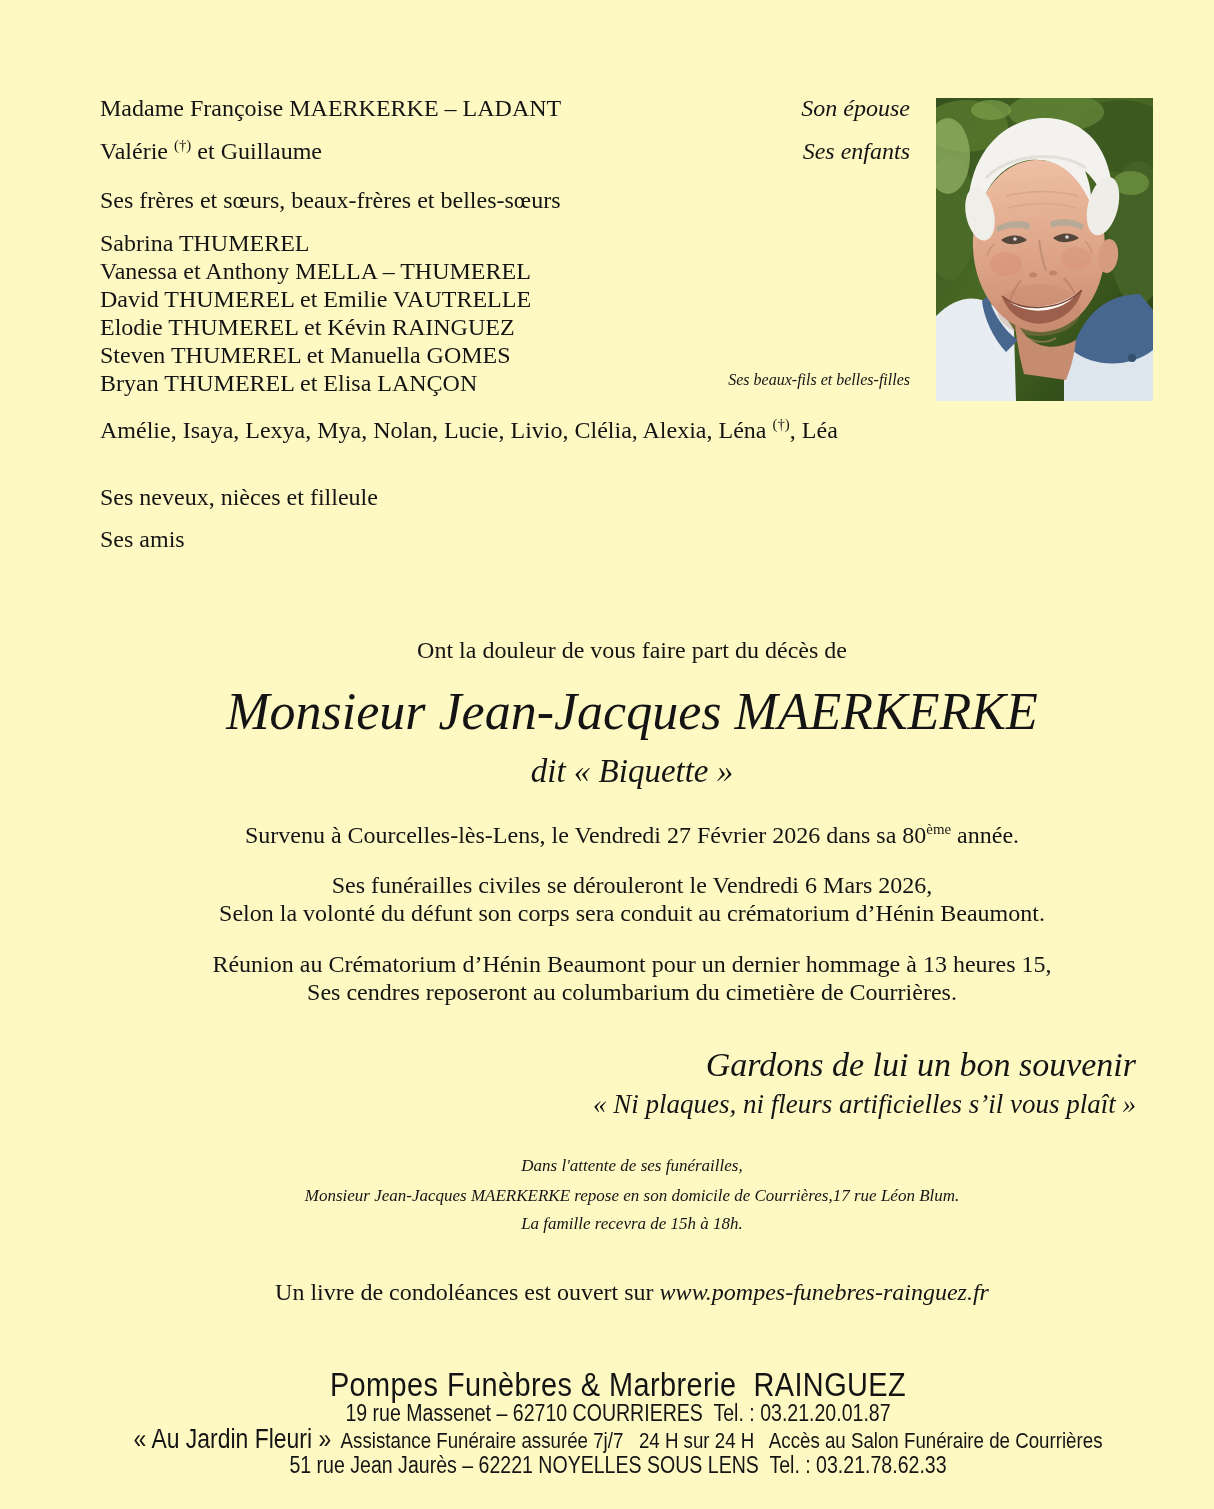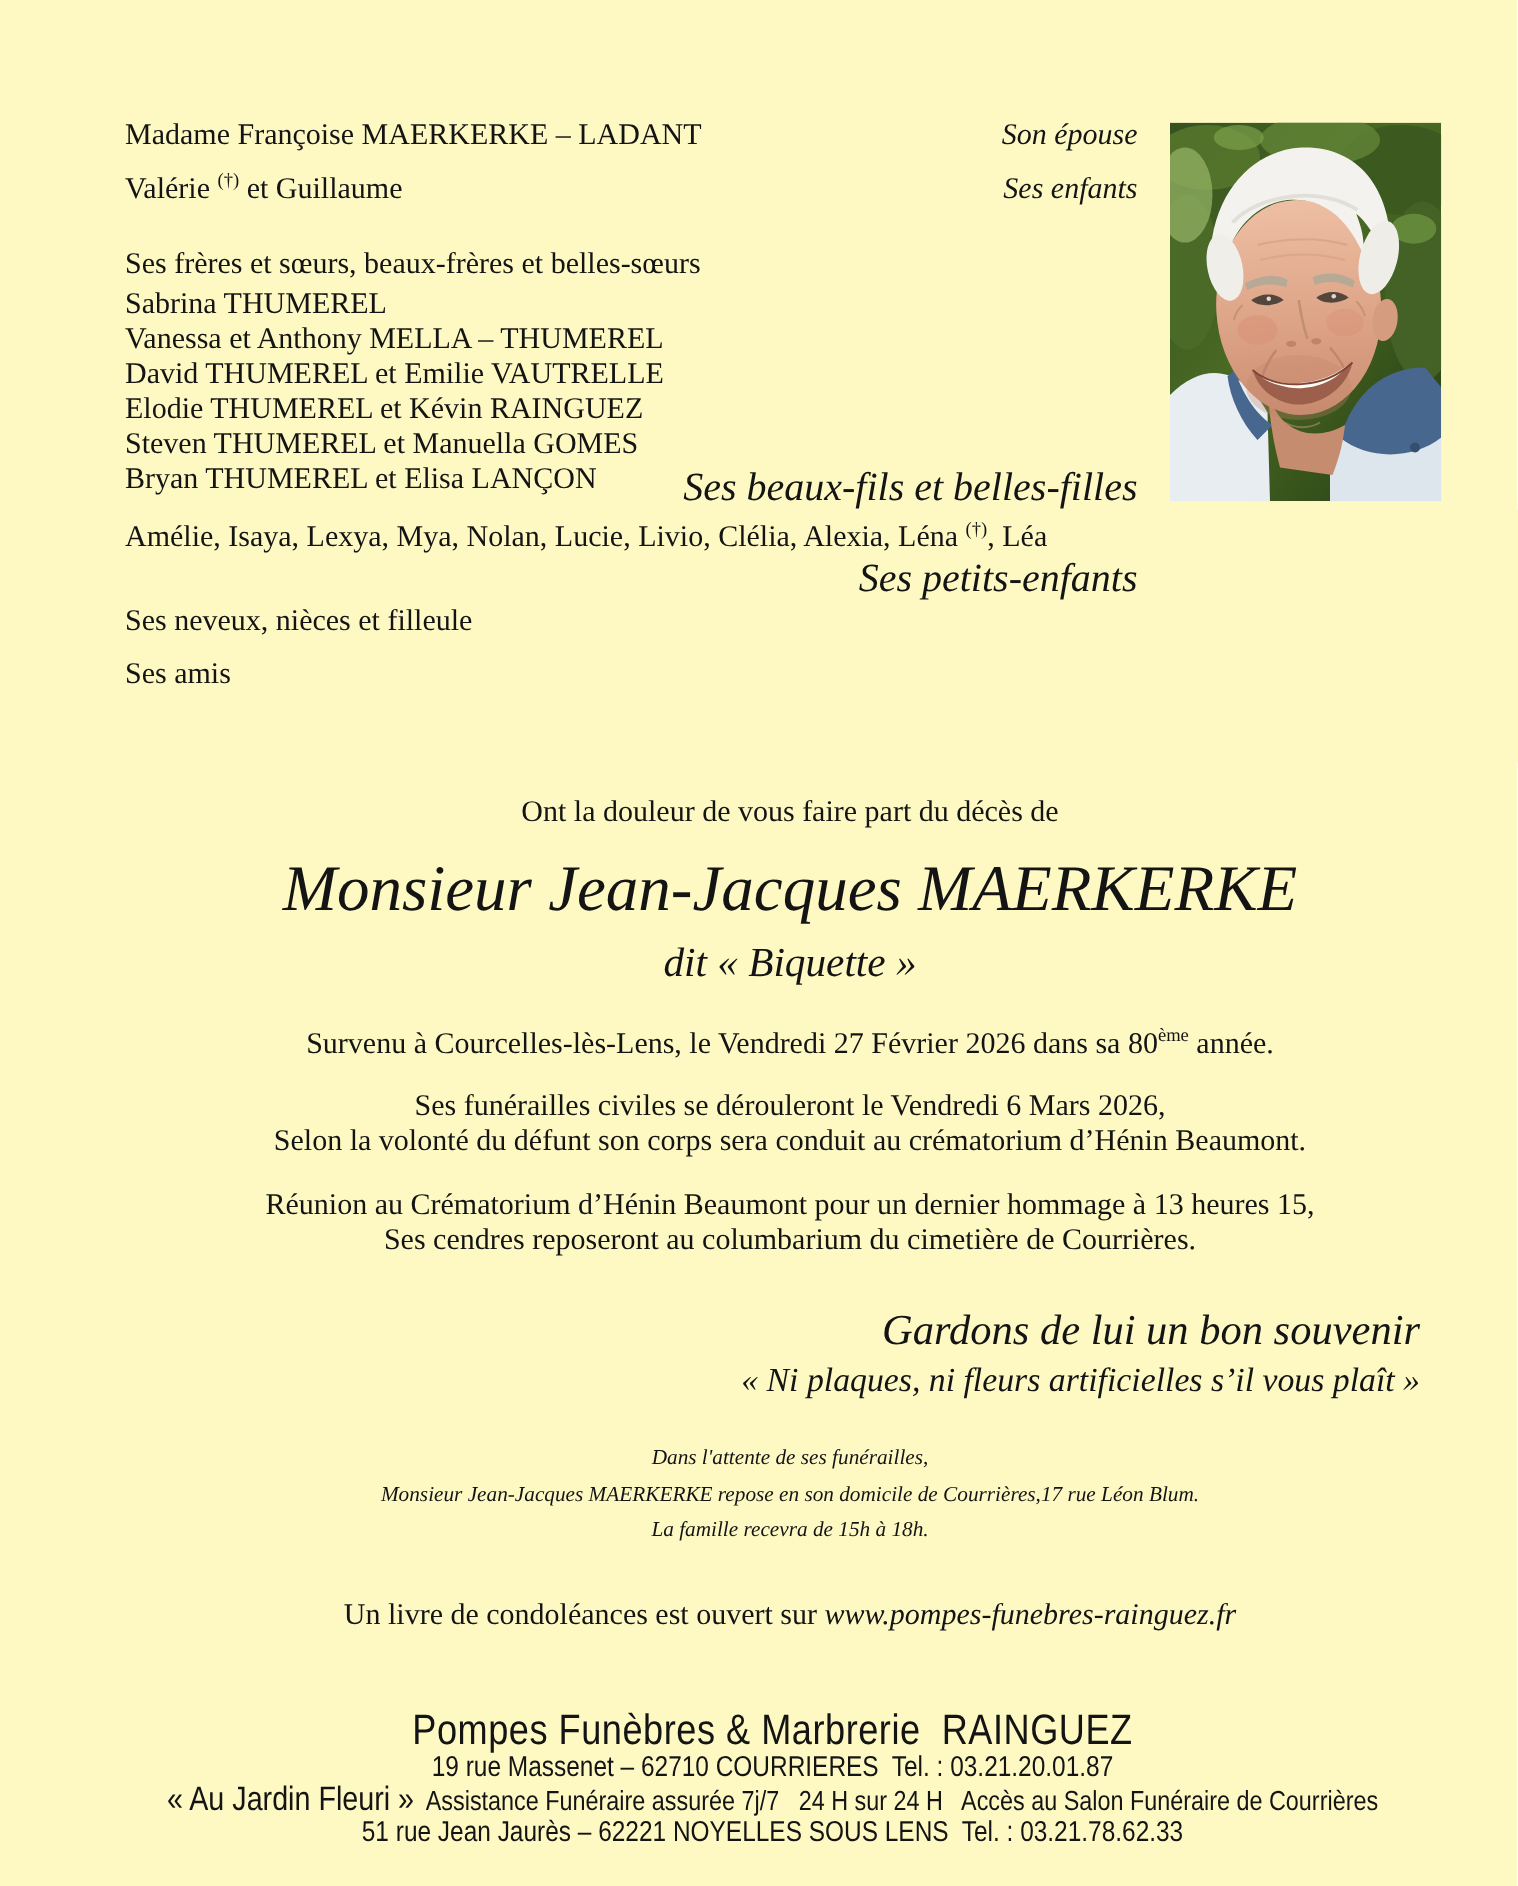--- a/index.html
+++ b/index.html
@@ -19,21 +19,21 @@
     font-size:24px; line-height:1.2; white-space:pre-wrap;
   }
   .line{
     position:absolute; left:100px;
     font-size:24px; line-height:1.2; white-space:pre-wrap;
   }
   .rlabel{ font-style:italic; }
   .names{ position:absolute; left:100px; top:229px; font-size:24px; line-height:28px; }
   .right-label{
     position:absolute; left:100px; width:810px; text-align:right;
-    font-style:italic; font-size:32px; line-height:1.2;
+    font-style:italic; font-size:16px; line-height:1.2;
   }
   .sup{ font-size:0.62em; vertical-align:super; line-height:0; }
   .it{ font-style:italic; }
 
   
   .center{
     position:absolute; left:50px; width:1164px; text-align:center;
     font-size:24px; line-height:1.2; white-space:pre-wrap;
   }
   .deceased-name{ font-size:52px; font-style:italic; }
@@ -148,34 +148,33 @@
   <div class="row" style="top:94px">
     <span>Madame Françoise MAERKERKE – LADANT</span>
     <span class="rlabel">Son épouse</span>
   </div>
 
   <div class="row" style="top:137px">
     <span><span>Valérie </span><span class="sup">(†)</span><span> et Guillaume</span></span>
     <span class="rlabel">Ses enfants</span>
   </div>
 
-  <div class="line" style="top:197px">Ses frères et sœurs, beaux-frères et belles-sœurs</div>
+  <div class="line" style="top:186px">Ses frères et sœurs, beaux-frères et belles-sœurs</div>
 
   <div class="names">
     <div>Sabrina THUMEREL</div>
     <div>Vanessa et Anthony MELLA – THUMEREL</div>
     <div>David THUMEREL et Emilie VAUTRELLE</div>
     <div>Elodie THUMEREL et Kévin RAINGUEZ</div>
     <div>Steven THUMEREL et Manuella GOMES</div>
     <div>Bryan THUMEREL et Elisa LANÇON</div>
   </div>
   <div class="right-label" style="top:370px">Ses beaux-fils et belles-filles</div>
 
   <div class="line" style="top:416px"><span>Amélie, Isaya, Lexya, Mya, Nolan, Lucie, Livio, Clélia, Alexia, Léna </span><span class="sup">(†)</span><span>, Léa</span></div>
-  <div class="right-label" style="top:443px">Ses petits-enfants</div>
 
   <div class="line" style="top:483px">Ses neveux, nièces et filleule</div>
   <div class="line" style="top:525px">Ses amis</div>
 
 
   <div class="center" style="top:636px">Ont la douleur de vous faire part du décès de</div>
   <div class="center deceased-name" style="top:681px">Monsieur Jean-Jacques MAERKERKE</div>
   <div class="center nickname" style="top:752px">dit « Biquette »</div>
 
   <div class="center" style="top:821px"><span>Survenu à Courcelles-lès-Lens, le Vendredi 27 Février 2026 dans sa 80</span><span class="sup">ème</span><span> année.</span></div>

